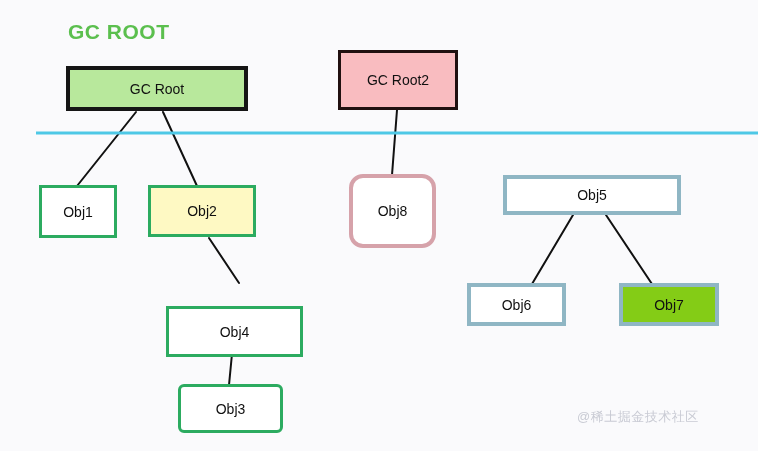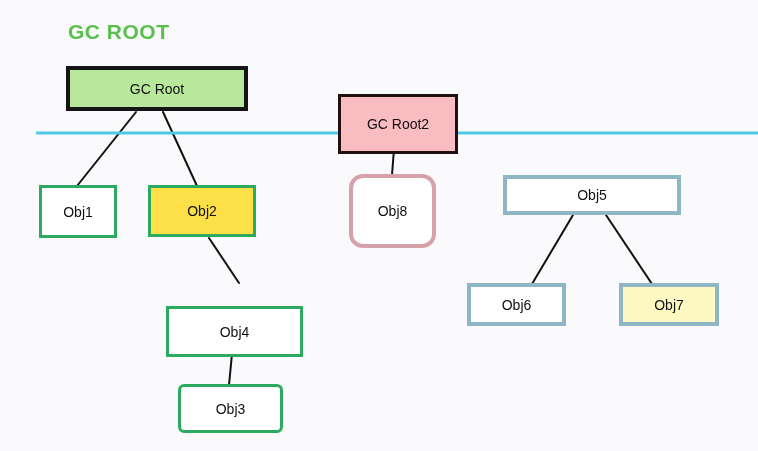--- a/index.html
+++ b/index.html
@@ -89,42 +89,43 @@
         <line x1="562" y1="215" x2="521" y2="284" stroke="#111111" stroke-width="2" stroke-linecap="round"></line>
         <line x1="595" y1="215" x2="641" y2="284" stroke="#111111" stroke-width="2" stroke-linecap="round"></line>
       </g>
     <line id="divider-line" x1="25" y1="133" x2="750" y2="133" stroke="#4ec8e6" stroke-width="3"></line>
   </svg>
 
   <div id="node-layer">
       <div class="node root-green" style="left: 55px; top: 66px; width: 182px; height: 45px; background: rgb(184, 232, 156); border-color: rgb(21, 21, 21);">
         <span class="node-label">GC Root</span>
       </div>
-      <div class="node root-pink" style="left: 327px; top: 50px; width: 120px; height: 60px; background: rgb(249, 188, 192); border-color: rgb(32, 16, 16); margin-top: 44px;">
+      <div class="node root-pink" style="left: 327px; top: 50px; width: 120px; height: 60px; background: rgb(249, 188, 192); border-color: rgb(32, 16, 16);">
         <span class="node-label">GC Root2</span>
       </div>
       <div class="node obj-green" style="left: 10px; top: 185px; width: 78px; height: 53px; background: rgb(255, 255, 255); border-color: rgb(44, 171, 96); margin-left: 18px;">
         <span class="node-label">Obj1</span>
       </div>
-      <div class="node obj-green" style="left: 137px; top: 185px; width: 108px; height: 52px; background: #fde047; border-color: rgb(44, 171, 96);">
+      <div class="node obj-green" style="left: 137px; top: 185px; width: 108px; height: 52px; background: #fef9c3; border-color: rgb(44, 171, 96);">
         <span class="node-label">Obj2</span>
       </div>
       <div class="node obj-green" style="left: 155px; top: 282px; width: 137px; height: 51px; background: rgb(255, 255, 255); border-color: rgb(44, 171, 96); margin-top: 24px;">
         <span class="node-label">Obj4</span>
       </div>
       <div class="node obj-green" style="left: 167px; top: 384px; width: 105px; height: 49px; background: rgb(255, 255, 255); border-color: rgb(44, 171, 96); border-radius: 6px;">
         <span class="node-label">Obj3</span>
       </div>
       <div class="node obj-pink" style="left: 338px; top: 174px; width: 87px; height: 74px; background: rgb(255, 255, 255); border-color: rgb(214, 162, 170); border-radius: 14px;">
         <span class="node-label">Obj8</span>
       </div>
       <div class="node obj-blue" style="left: 492px; top: 175px; width: 178px; height: 40px; background: rgb(255, 255, 255); border-color: rgb(143, 182, 196); text-align: center;">
         <span class="node-label">Obj5</span>
       </div>
       <div class="node obj-blue" style="left: 456px; top: 283px; width: 99px; height: 43px; background: rgb(255, 255, 255); border-color: rgb(143, 182, 196); text-align: right;">
         <span class="node-label">Obj6</span>
       </div>
-      <div class="node obj-blue" style="left: 608px; top: 283px; width: 100px; height: 43px; background: #fef9c3; border-color: rgb(143, 182, 196);">
+      <div class="node obj-blue" style="left: 608px; top: 283px; width: 100px; height: 43px; background: #84cc16; border-color: rgb(143, 182, 196);">
         <span class="node-label">Obj7</span>
       </div>
     </div>
 
+  <div class="watermark">@稀土掘金技术社区</div>
 </div>
 
 </body></html>

